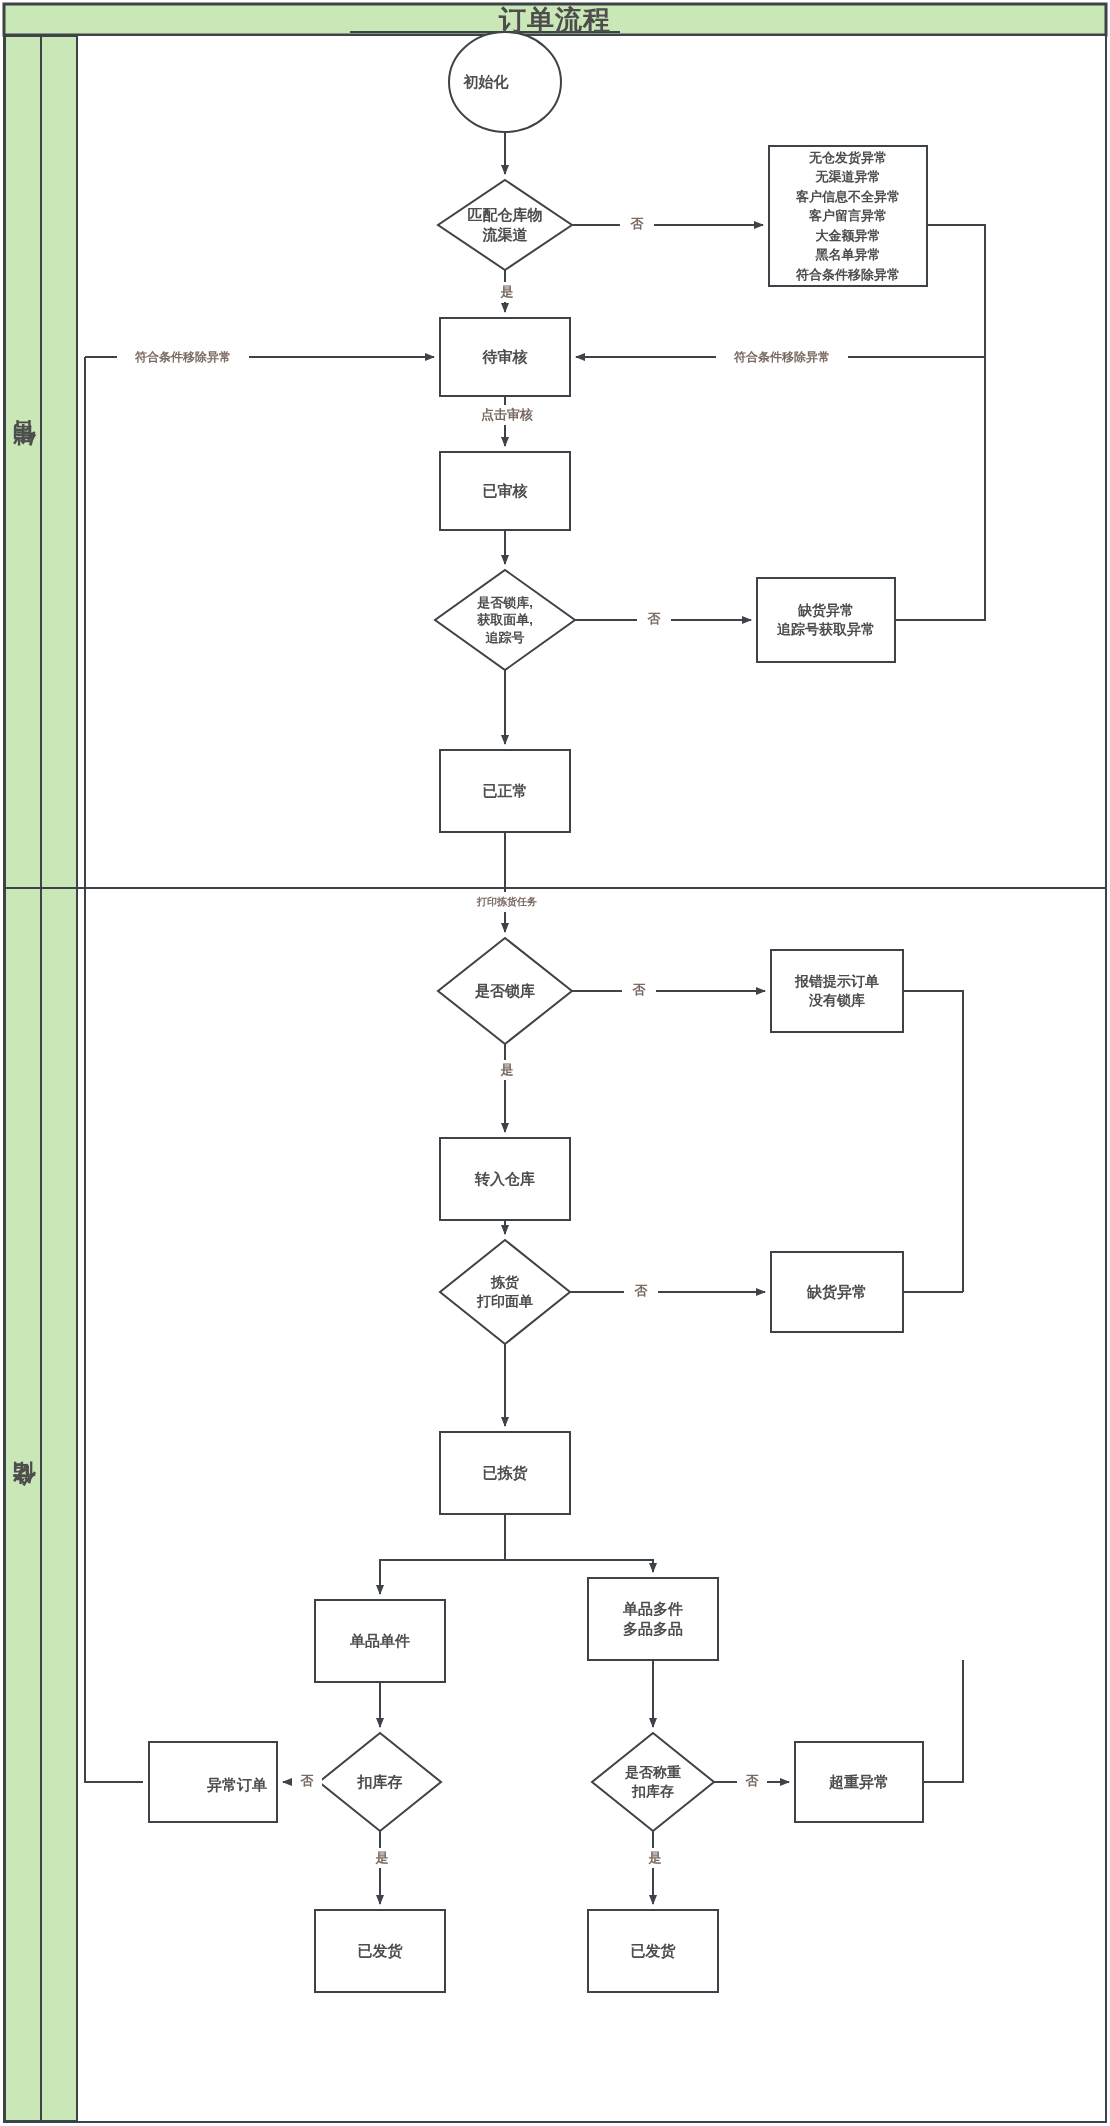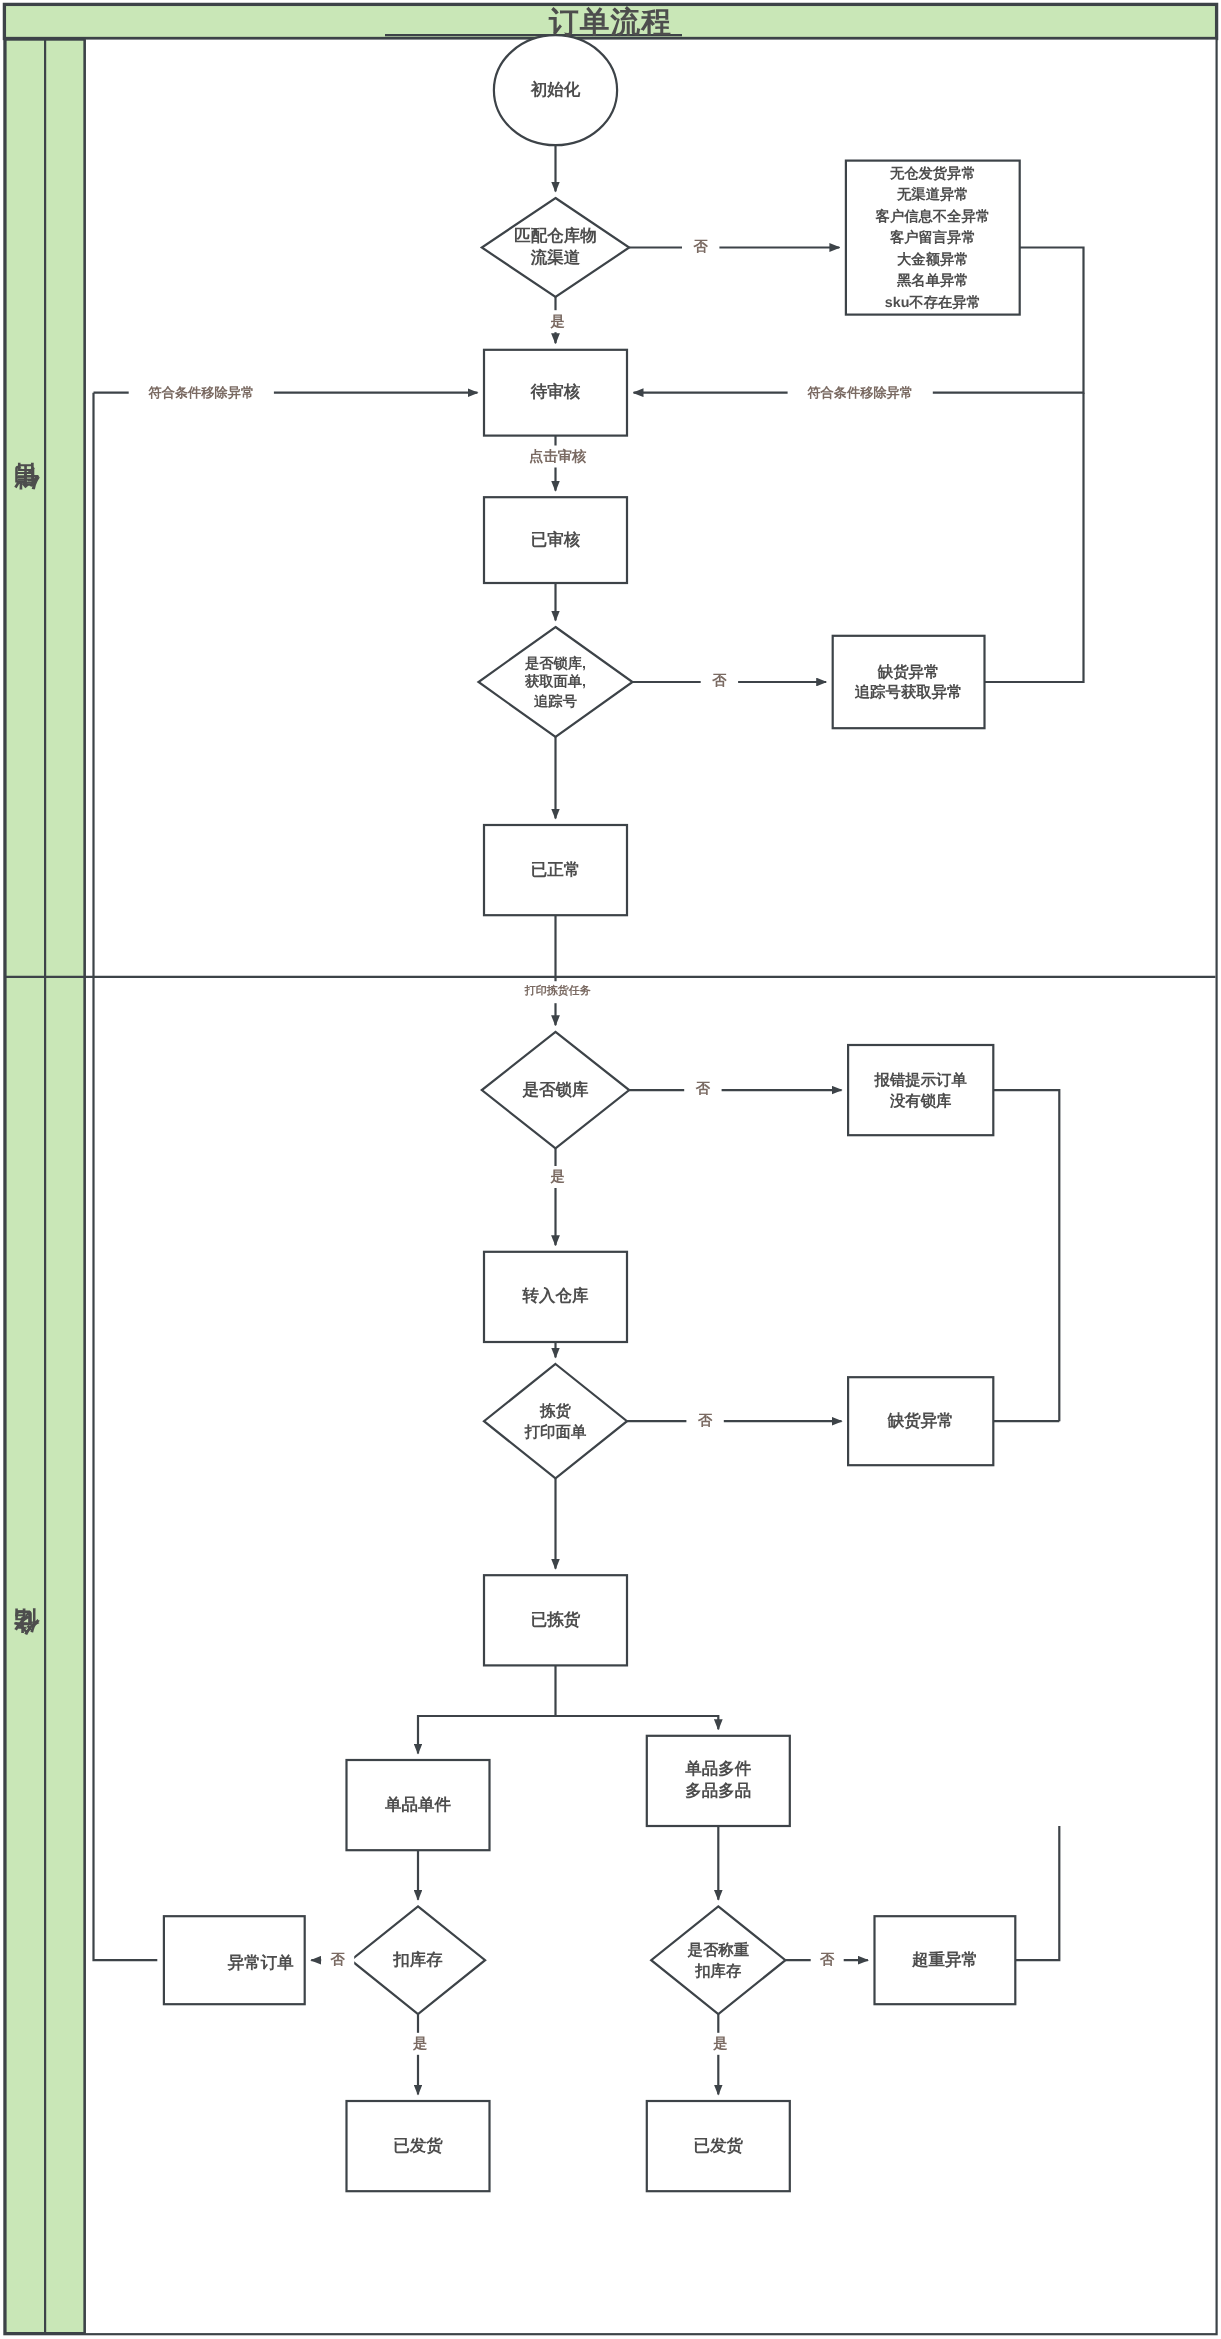--- a/index.html
+++ b/index.html
@@ -159,30 +159,30 @@
 
       <path d="M653,1831 L653,1904" marker-end="url(#arw)"></path>
     </g>
   </svg>
 
   <div class="title-label" style="left:4px;top:4px;width:1102px;height:31px;">订单流程</div>
 
   <div class="lane-label" style="left:5px;top:36px;width:36px;height:852px;">销售</div>
   <div class="lane-label" style="left:5px;top:888px;width:36px;height:1233px;">仓储</div>
 
-  <div class="node-label" style="left:449px;top:57px;width:112px;height:50px;">初始化</div>
+  <div class="node-label" style="left:430px;top:57px;width:112px;height:50px;">初始化</div>
   <div class="node-label" style="left:445px;top:198px;width:120px;height:54px;">匹配仓库物
 流渠道</div>
   <div class="node-label" style="left:769px;top:146px;width:158px;height:140px;font-size:13px;line-height:1.5;">无仓发货异常
 无渠道异常
 客户信息不全异常
 客户留言异常
 大金额异常
 黑名单异常
-sku不存在异常</div>
+符合条件移除异常</div>
   <div class="node-label" style="left:440px;top:318px;width:130px;height:78px;">待审核</div>
   <div class="node-label" style="left:440px;top:452px;width:130px;height:78px;">已审核</div>
   <div class="node-label" style="left:445px;top:585px;width:120px;height:70px;font-size:13px;">是否锁库,
 获取面单,
 追踪号</div>
   <div class="node-label" style="left:757px;top:578px;width:138px;height:84px;font-size:14px;">缺货异常
 追踪号获取异常</div>
   <div class="node-label" style="left:440px;top:750px;width:130px;height:82px;">已正常</div>
   <div class="node-label" style="left:445px;top:968px;width:120px;height:46px;">是否锁库</div>
   <div class="node-label" style="left:771px;top:950px;width:132px;height:82px;font-size:14px;border-radius:19px;">报错提示订单

